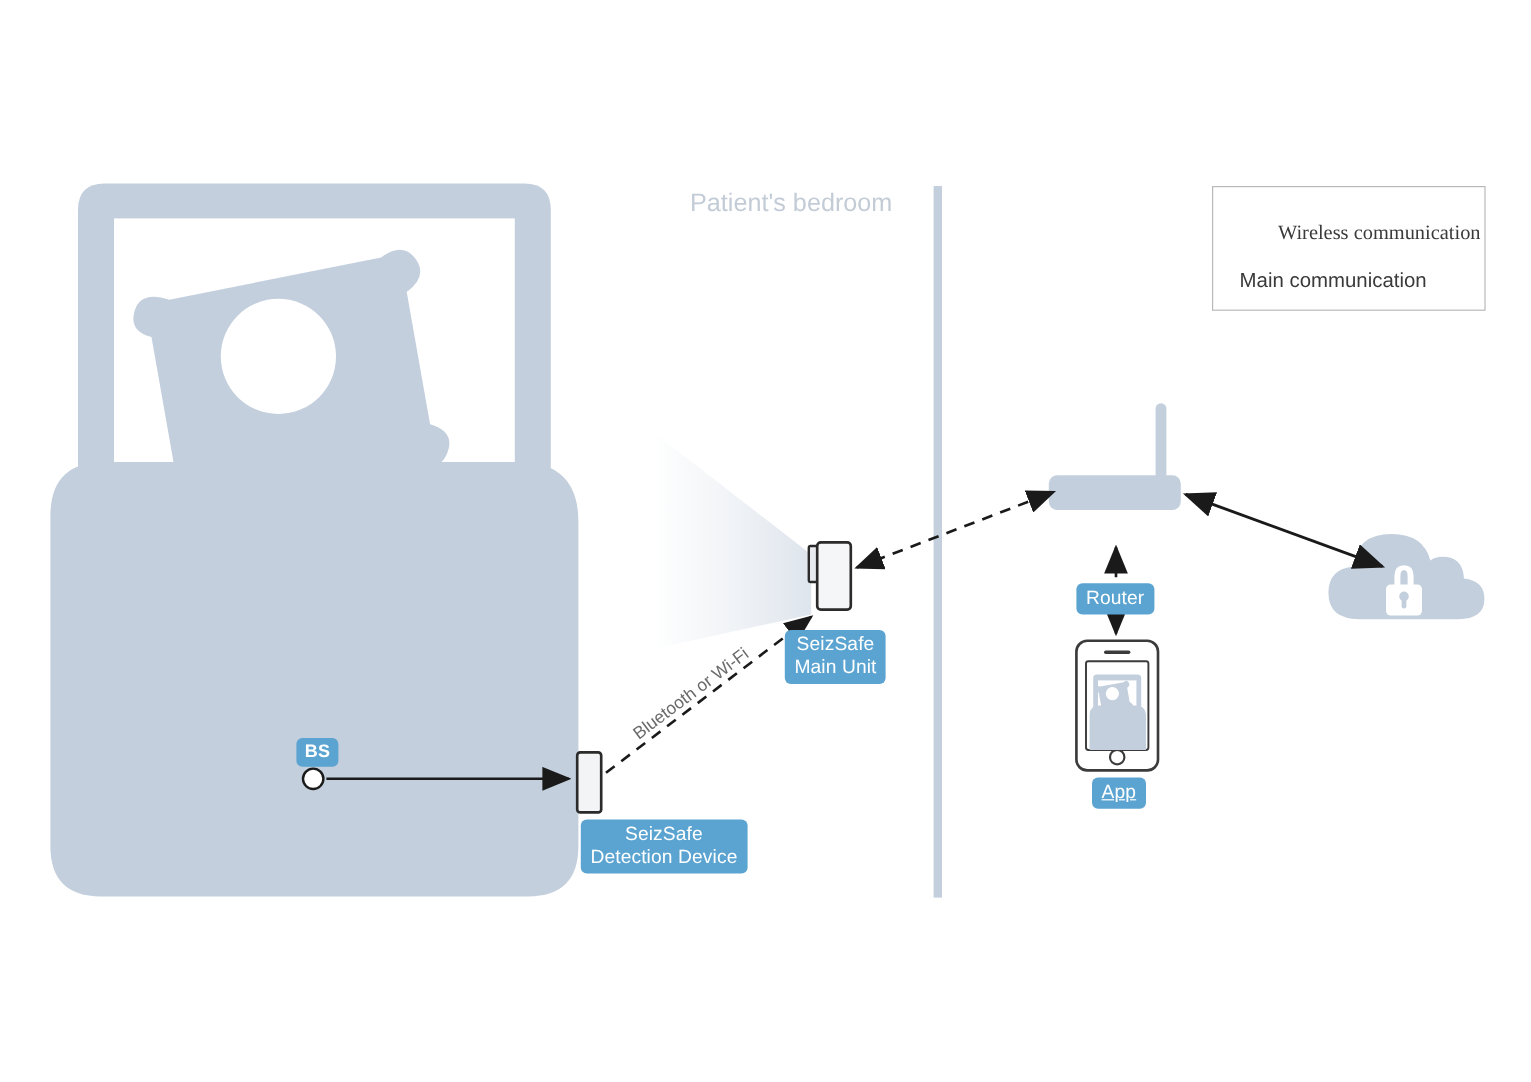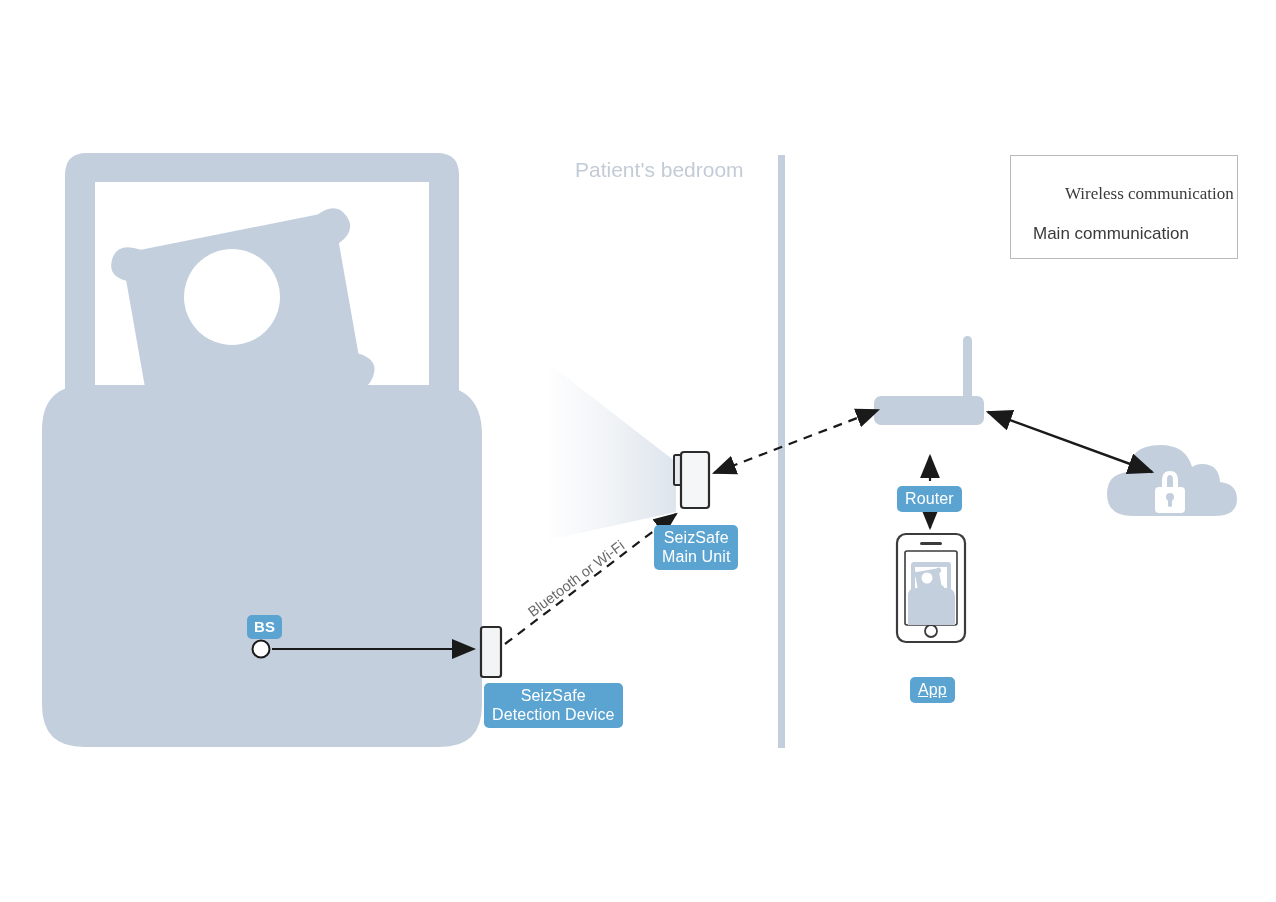--- a/index.html
+++ b/index.html
@@ -181,21 +181,21 @@
   <div class="badge small" style="left:247px; top:615px;">BS</div>
 
   <div class="badge" style="left:484px; top:683px;">SeizSafe
 Detection Device</div>
 
   <div class="badge" style="left:654px; top:525px;">SeizSafe
 Main Unit</div>
 
   <div class="badge" style="left:897px; top:450px;margin-top:36px;">Router</div>
 
-  <div class="badge" style="left:910px; top:677px;text-decoration:underline;">App</div>
+  <div class="badge" style="left:910px; top:648px;text-decoration:underline;">App</div>
 
   <div class="beam-label" style="left:525px; top:607px; transform: rotate(-37deg);">Bluetooth or Wi-Fi</div>
 
   <div class="legend-box" style="left:1010px; top:155px; width:228px; height:104px;"></div>
 
   <div class="legend-label" style="left:1065px; top:184px;font-family:Liberation Serif, serif;">Wireless communication</div>
 
   <div class="legend-label" style="left:1033px; top:224px;">Main communication</div>
 
 </div>

